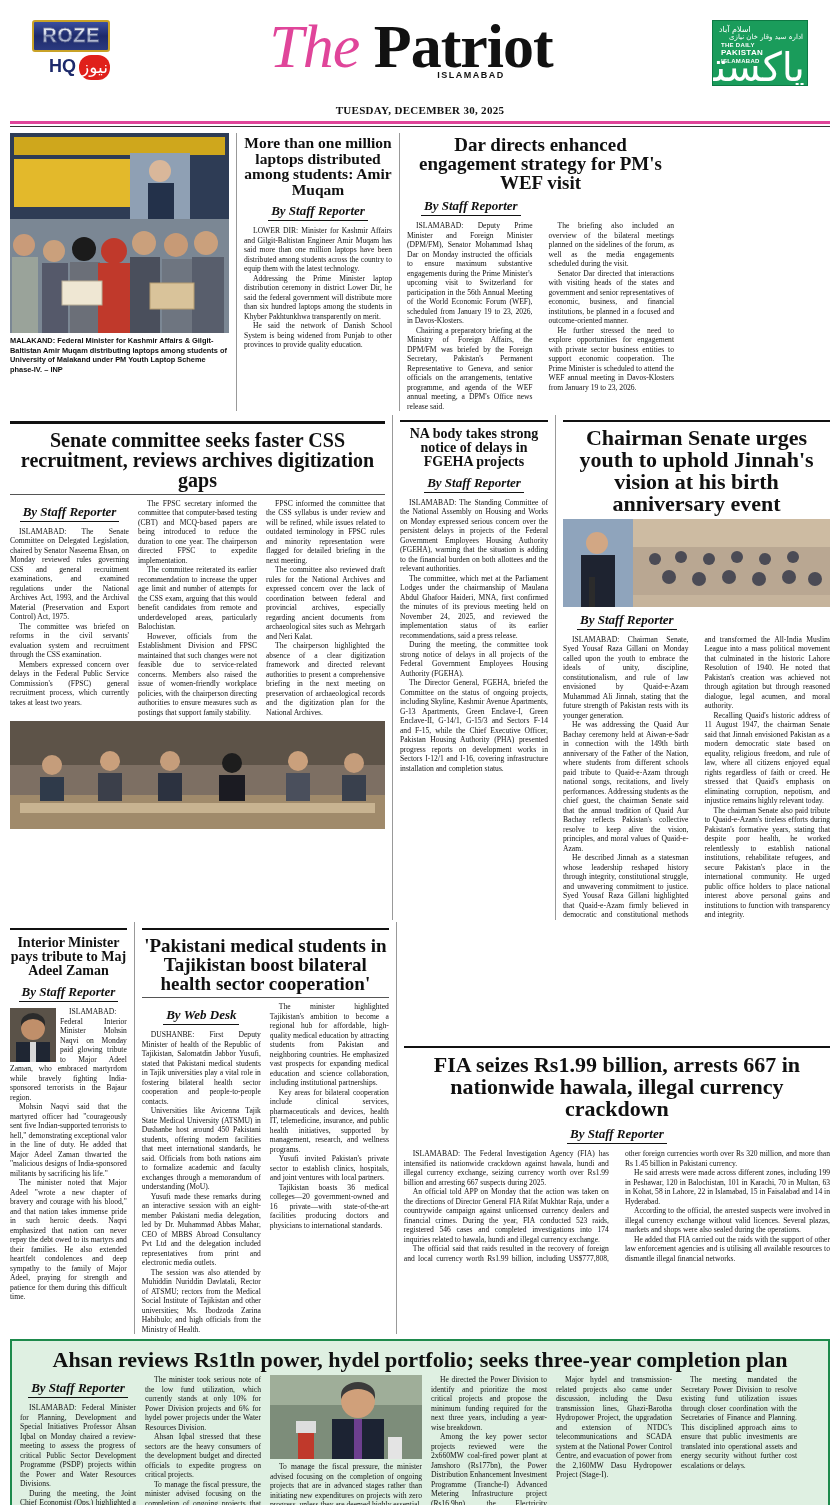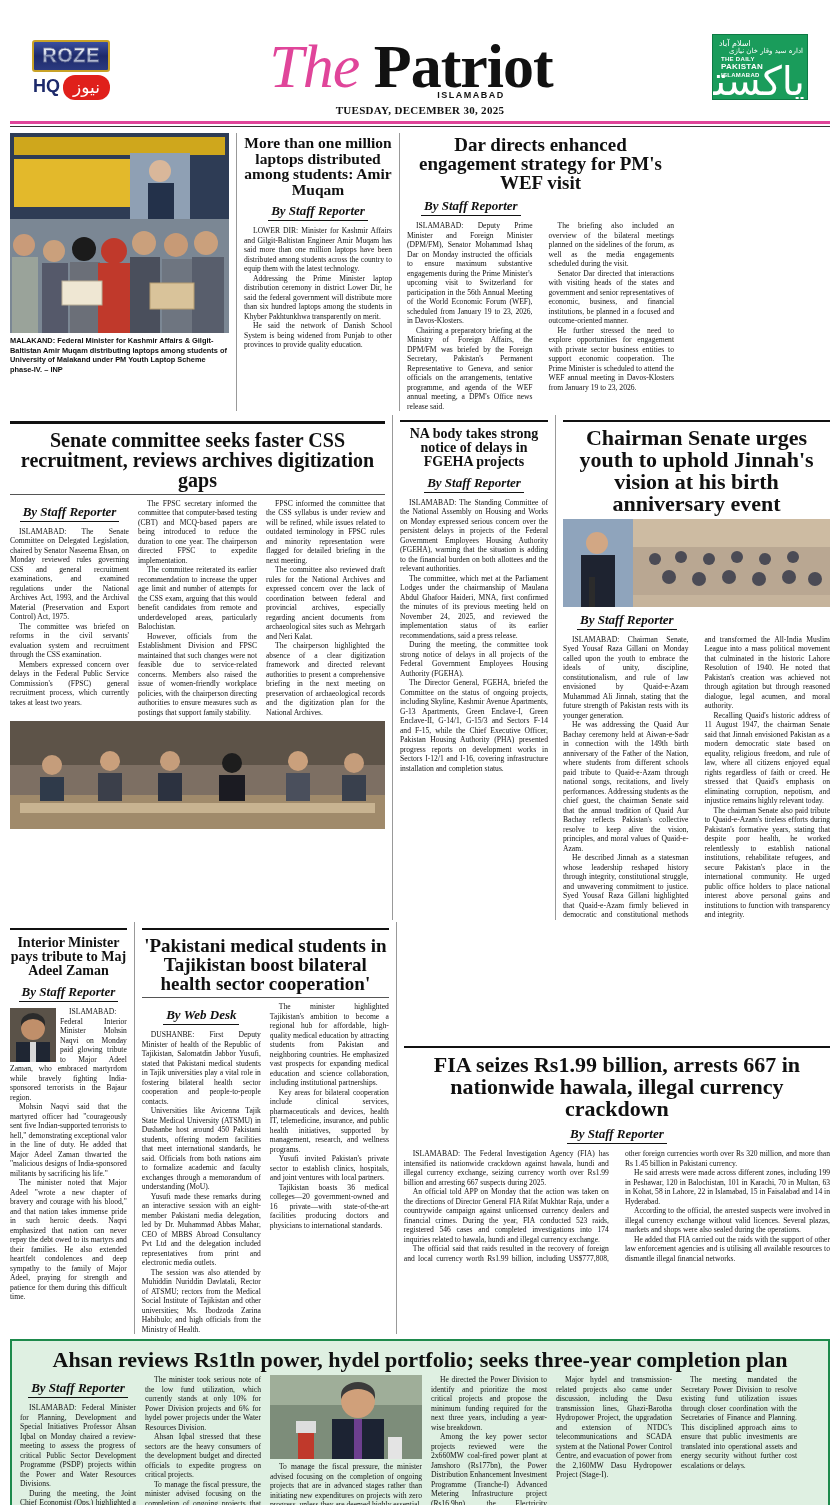--- a/index.html
+++ b/index.html
@@ -8,35 +8,35 @@
     width: 840px;
     height: 1505px;
     background: #fff;
     font-family: "Liberation Serif", serif;
     color: #111;
     overflow: hidden;
   }
   .page { width:840px; height:1505px; padding: 8px 10px 0 10px; position:relative; }
 
   
-  .masthead { display:flex; align-items:flex-end; justify-content:space-between; height:92px; padding: 12px 22px 0 22px; }
+  .masthead { display:flex; align-items:flex-start; justify-content:space-between; height:92px; padding: 12px 22px 0 22px; }
   .logo-roze { width:78px; }
   .roze-top {
     background: linear-gradient(180deg,#3b4fa0 0%,#1d2a6b 50%,#2b3a80 100%);
     border:2px solid #c9a227; border-radius:3px;
     text-align:center; padding:2px 0 3px 0;
   }
   .roze-top span {
     font-family:"Liberation Sans", sans-serif; font-weight:bold; font-size:20px;
     letter-spacing:0.5px;
     background: linear-gradient(180deg,#ffffff 0%,#cfd6e6 45%,#7f8bb0 55%,#eef1f8 100%);
     -webkit-background-clip:text; background-clip:text; color:transparent;
     -webkit-text-stroke:0.4px #1b245c;
   }
-  .roze-bot { display:flex; margin-top:3px; height:25px; }
+  .roze-bot { display:flex; margin-top:3px; height:25px;margin-left:16px; }
   .roze-hq { font-family:"Liberation Sans", sans-serif; font-weight:bold; font-size:18px; color:#1d2a6b; padding:1px 3px 0 1px; }
   .roze-urdu { flex:1; background:#e0201b; color:#fff; font-size:17px; text-align:center; line-height:24px; border-radius:12px; font-family:"DejaVu Sans", sans-serif;}
 
   .nameplate { text-align:center; flex:1; margin-top:-4px; }
   .np-title { font-size:62px; line-height:60px; font-family:"Liberation Serif", serif; letter-spacing:-1px; }
   .np-the { color:#e0459a; font-style:italic; font-weight:normal; }
   .np-patriot { color:#111; font-weight:bold; }
   .np-city { font-family:"Liberation Sans", sans-serif; font-size:9px; letter-spacing:1.5px; font-weight:bold; margin-top:-6px; margin-left:120px; }
 
   .logo-pk { width:96px; height:66px; background:#1a9c5b; border:1px solid #0d7a44; position:relative; color:#fff; overflow:hidden; }

